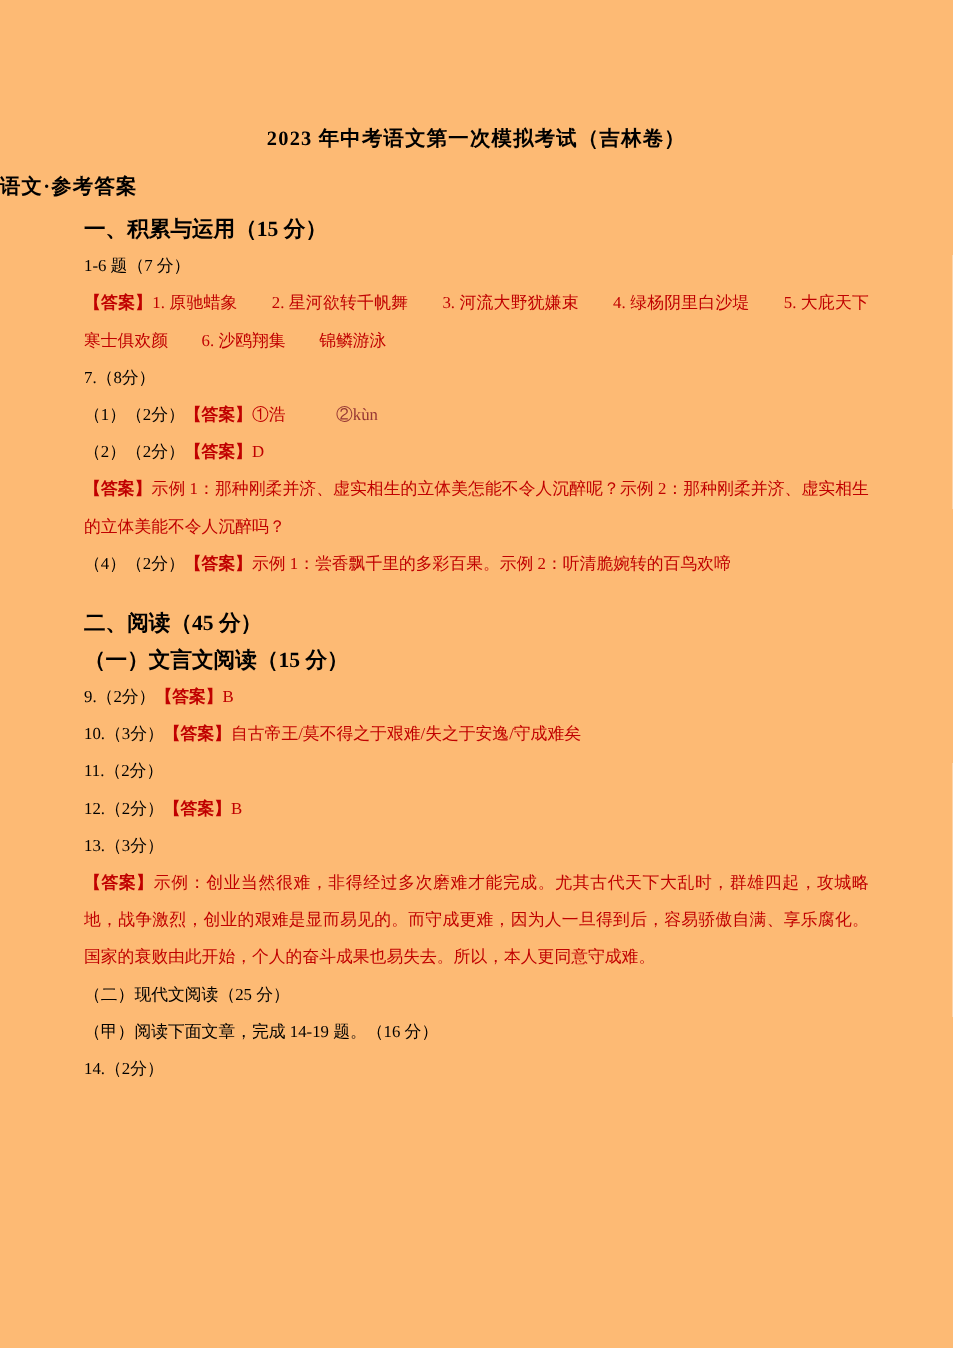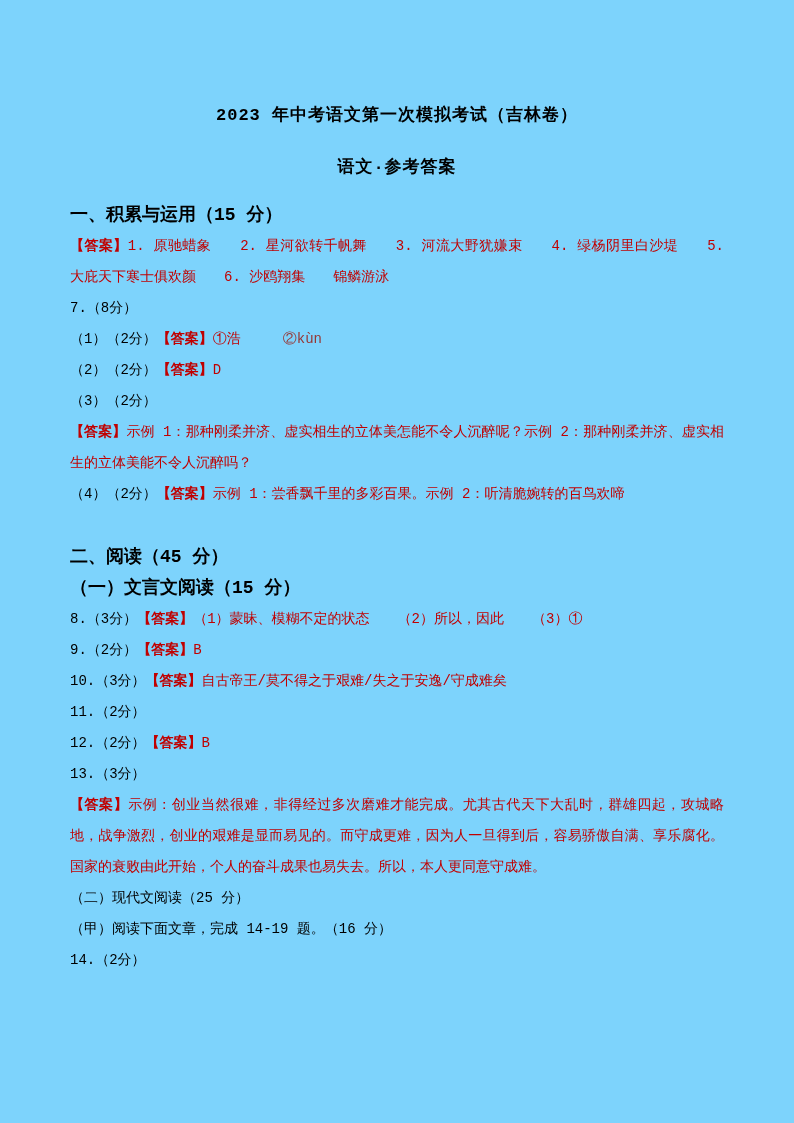--- a/index.html
+++ b/index.html
@@ -4,85 +4,83 @@
 <style>
   html, body {
     margin: 0;
     padding: 0;
     background: #ffffff;
   }
   .page {
     position: relative;
     width: 794px;
     height: 1123px;
-    background: #7dd3fc;
+    background: #fdba74;
     overflow: hidden;
-    font-family: Liberation Mono, monospace;
+    font-family: Liberation Serif, serif;
     color: #000000;
   }
   .page-inner {
     padding-top: 96px;
   }
   .doc-title {
     margin: 0;
     text-align: center;
     font-size: 17px;
     line-height: 40px;
     font-weight: bold;
     letter-spacing: 1px;
   }
   .doc-subtitle {
-    margin: 12px;
-    text-align: center;
+    margin: 0;
     font-size: 17px;
     line-height: 40px;
     font-weight: bold;
     letter-spacing: 1px;
   }
   .doc-body {
     margin: 0 70px;
     font-size: 14px;
     line-height: 31px;
   }
   .block {
     margin: 0;
   }
   .block.heading {
     font-size: 18px;
   }
   .block.justify {
     text-align: justify;
   }
   .block.gap-before {
-    margin-top: 32px;
+    margin-top: 18px;
   }
   .seg-black { color: #000000; }
   .seg-red { color: #C00000; margin-top: 12px; }
   .seg-darkred { color: #963634; text-align: center; }
   .seg-bold { font-weight: bold; }
 </style>
 </head>
 <body>
 
 <div class="page">
   <div class="page-inner">
     <p class="doc-title">2023 年中考语文第一次模拟考试（吉林卷）</p>
     <p class="doc-subtitle">语文·参考答案</p>
     <div class="doc-body">
         <p class="block heading"><span class="seg-black seg-bold">一、积累与运用（15 分）</span></p>
+        <p class="block"><span class="seg-black">1-6 题（7 分）</span></p>
         <p class="block justify"><span class="seg-red seg-bold">【答案】</span><span class="seg-red">1. 原驰蜡象　　2. 星河欲转千帆舞　　3. 河流大野犹嫌束　　4. 绿杨阴里白沙堤　　5. 大庇天下寒士俱欢颜　　6. 沙鸥翔集　　锦鳞游泳</span></p>
         <p class="block"><span class="seg-black">7.（8分）</span></p>
         <p class="block"><span class="seg-black">（1）（2分）</span><span class="seg-red seg-bold">【答案】</span><span class="seg-red">①浩</span><span class="seg-darkred">　　　②kùn</span></p>
         <p class="block"><span class="seg-black">（2）（2分）</span><span class="seg-red seg-bold">【答案】</span><span class="seg-red">D</span></p>
-        <p class="block"><span class="seg-black">（3）（2分）</span></p>
         <p class="block justify"><span class="seg-red seg-bold">【答案】</span><span class="seg-red">示例 1：那种刚柔并济、虚实相生的立体美怎能不令人沉醉呢？示例 2：那种刚柔并济、虚实相生的立体美能不令人沉醉吗？</span></p>
         <p class="block"><span class="seg-black">（4）（2分）</span><span class="seg-red seg-bold">【答案】</span><span class="seg-red">示例 1：尝香飘千里的多彩百果。示例 2：听清脆婉转的百鸟欢啼</span></p>
         <p class="block heading gap-before"><span class="seg-black seg-bold">二、阅读（45 分）</span></p>
         <p class="block heading"><span class="seg-black seg-bold">（一）文言文阅读（15 分）</span></p>
-        <p class="block"><span class="seg-black">8.（3分）</span><span class="seg-red seg-bold">【答案】</span><span class="seg-red">（1）蒙昧、模糊不定的状态　　（2）所以，因此　　（3）①</span></p>
         <p class="block"><span class="seg-black">9.（2分）</span><span class="seg-red seg-bold">【答案】</span><span class="seg-red">B</span></p>
         <p class="block"><span class="seg-black">10.（3分）</span><span class="seg-red seg-bold">【答案】</span><span class="seg-red">自古帝王/莫不得之于艰难/失之于安逸/守成难矣</span></p>
         <p class="block"><span class="seg-black">11.（2分）</span></p>
         <p class="block"><span class="seg-black">12.（2分）</span><span class="seg-red seg-bold">【答案】</span><span class="seg-red">B</span></p>
         <p class="block"><span class="seg-black">13.（3分）</span></p>
         <p class="block justify"><span class="seg-red seg-bold">【答案】</span><span class="seg-red">示例：创业当然很难，非得经过多次磨难才能完成。尤其古代天下大乱时，群雄四起，攻城略地，战争激烈，创业的艰难是显而易见的。而守成更难，因为人一旦得到后，容易骄傲自满、享乐腐化。国家的衰败由此开始，个人的奋斗成果也易失去。所以，本人更同意守成难。</span></p>
         <p class="block"><span class="seg-black">（二）现代文阅读（25 分）</span></p>
         <p class="block"><span class="seg-black">（甲）阅读下面文章，完成 14-19 题。（16 分）</span></p>
         <p class="block"><span class="seg-black">14.（2分）</span></p>
       </div>

